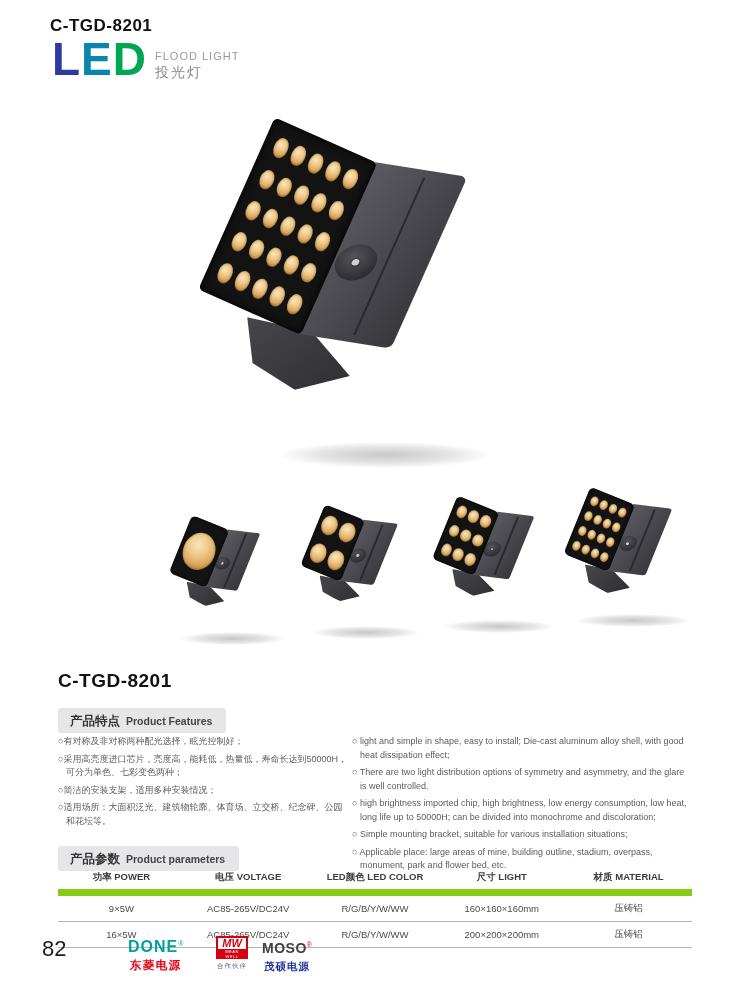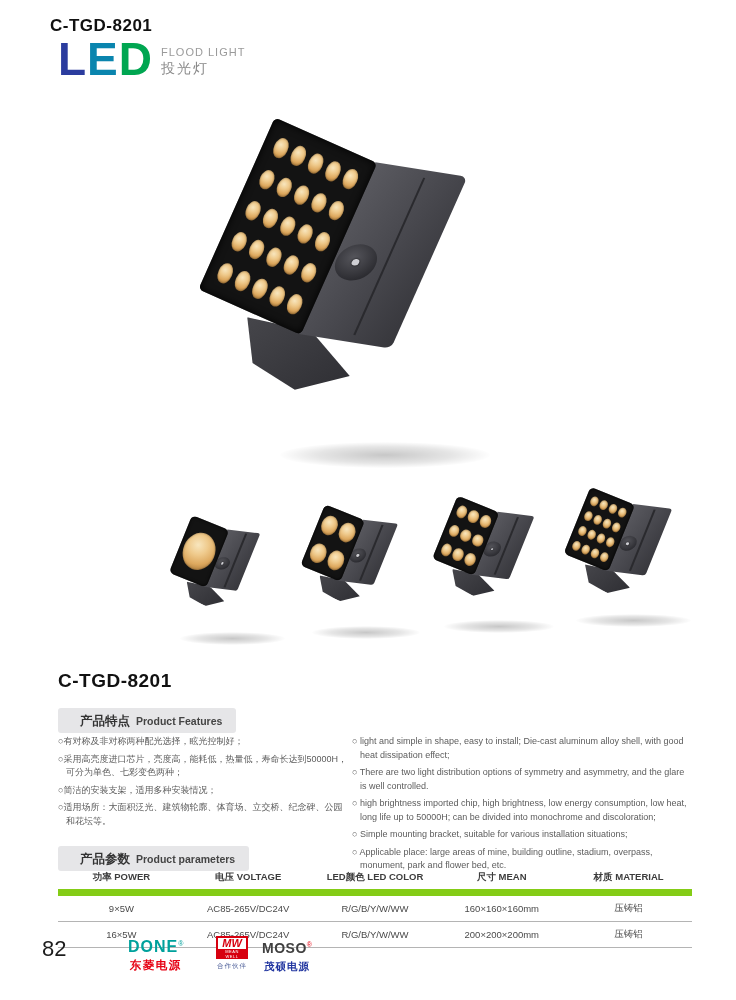--- a/index.html
+++ b/index.html
@@ -3,21 +3,21 @@
 <meta charset="utf-8">
 <style>
   html,body{margin:0;padding:0;background:#fff;}
   *{box-sizing:border-box;}
   .page{position:relative;width:736px;height:1000px;background:#fff;overflow:hidden;
         font-family:Liberation Sans, sans-serif;color:#333;}
 
   
   .model-top{position:absolute;left:50px;top:16px;font-size:17px;font-weight:bold;
              letter-spacing:.5px;color:#111;}
-  .led-row{position:absolute;left:58px;top:36px;display:flex;align-items:center;}
+  .led-row{position:absolute;left:52px;top:36px;display:flex;align-items:flex-end;}
   .led-word{font-size:46px;font-weight:800;line-height:1;letter-spacing:1px;}
   .led-word .l1{color:#2b3c9e;}
   .led-word .l2{color:#0a85ae;}
   .led-word .l3{color:#00a651;}
   .led-sub{margin-left:8px;margin-top:6px;}
   .led-sub .en{font-size:11px;color:#9a9a9a;letter-spacing:1px;}
   .led-sub .zh{font-size:14px;color:#8a8a8a;margin-top:2px;letter-spacing:2px;}
 
   
   .fixture{position:absolute;transform:rotate(24deg);}
@@ -41,21 +41,21 @@
   .bracket{position:absolute;left:calc(var(--fw)*0.50);top:calc(var(--fh)*0.96);
            width:calc(var(--fw)*1.05);height:calc(var(--fh)*0.32);z-index:1;
            background:linear-gradient(120deg,#47474c,#2d2d32);
            clip-path:polygon(0% 22%, 55% 0%, 100% 42%, 62% 100%, 20% 88%);}
   .shadow{position:absolute;border-radius:50%;
           background:radial-gradient(ellipse at center,rgba(0,0,0,.22) 0%,rgba(0,0,0,.10) 45%,transparent 72%);}
 
   
   .model-section{position:absolute;left:58px;top:670px;font-size:19px;font-weight:bold;
                  letter-spacing:.5px;color:#111;}
-  .section-bar{position:absolute;background:#e6e6e8;border-radius:3px;padding:3px 14px 3px 22px;
+  .section-bar{position:absolute;background:#e6e6e8;border-radius:3px;padding:3px 14px 3px 12px;
                white-space:nowrap;}
   .section-bar .zh{font-size:12.5px;font-weight:bold;color:#333;margin-right:6px;}
   .section-bar .en{font-size:10.5px;font-weight:bold;color:#444;}
   .bar-features{left:58px;top:708px;}
   .bar-params{left:58px;top:846px;}
 
   
   .feat-col{position:absolute;top:735px;font-size:9px;line-height:1.5;color:#5c5c5c;}
   .feat-zh{left:58px;width:292px;}
   .feat-en{left:352px;width:338px;}
@@ -250,21 +250,21 @@
   <div class="section-bar bar-params">
     <span class="zh">产品参数</span><span class="en">Product parameters</span>
   </div>
 
   <table class="params-table">
     <thead>
         <tr>
           <th>功率 POWER</th>
           <th>电压 VOLTAGE</th>
           <th>LED颜色 LED COLOR</th>
-          <th>尺寸 MEAN</th>
+          <th>尺寸 LIGHT</th>
           <th>材质 MATERIAL</th>
         </tr>
       </thead>
     <tbody>
         <tr>
           <td>9×5W</td>
           <td>AC85-265V/DC24V</td>
           <td>R/G/B/Y/W/WW</td>
           <td>160×160×160mm</td>
           <td>压铸铝</td>

